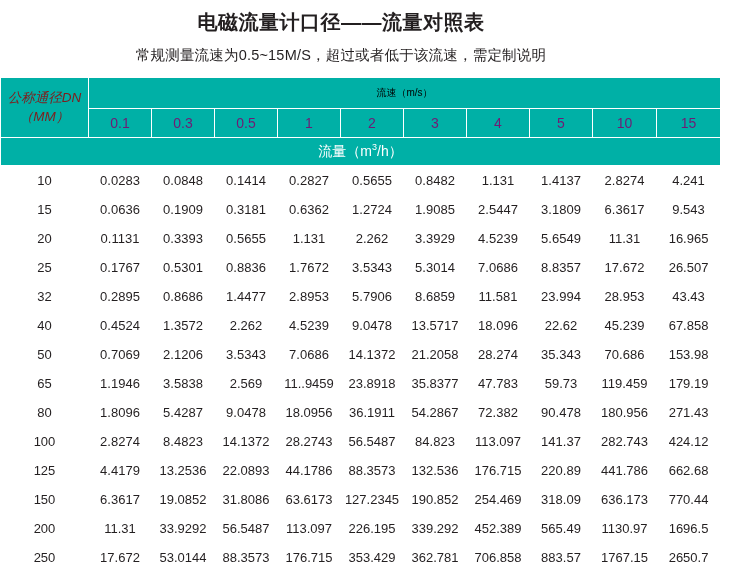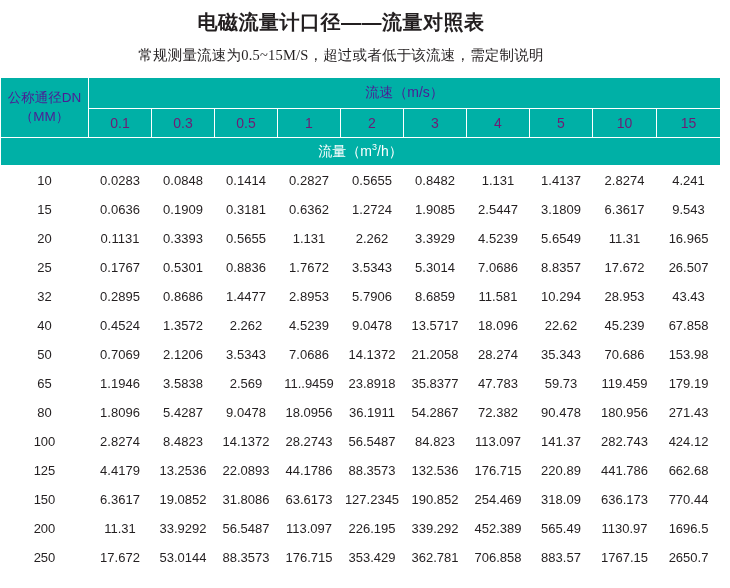--- a/index.html
+++ b/index.html
@@ -28,46 +28,46 @@
     padding-top: 9px;
     letter-spacing: 0.5px;
   }
   .subtitle {
     text-align: center;
     font-size: 14.5px;
     color: #231f20;
     padding-top: 10px;
     padding-bottom: 12px;
     letter-spacing: 0.2px;
-    font-family: Liberation Serif, serif;
   }
   table.flowtable {
     border-collapse: collapse;
     width: 718px;
     margin: 0 auto;
     table-layout: fixed;
   }
   table.flowtable td,
   table.flowtable th {
     border: 1px solid #ffffff;
     text-align: center;
     font-weight: normal;
     padding: 0;
   }
   .hdr-dn {
     background: #00b0a6;
-    color: #4c1d95;
+    color: #7f1d1d;
     font-size: 13.5px;
     line-height: 1.35;
     padding: 2px 0;
+    font-style: italic;
   }
   .hdr-speed {
     background: #00b0a6;
-    color: #4c1d95;
-    font-size: 14px;
+    color: #000000;
+    font-size: 10px;
     height: 30px;
   }
   .hdr-num {
     background: #00b0a6;
     color: #701a75;
     font-size: 14px;
     height: 28px;
     font-weight: bold;
   }
   .hdr-flow {
@@ -200,21 +200,21 @@
         </tr>
         <tr>
           <td class="cell-dn">32</td>
           <td class="cell">0.2895</td>
           <td class="cell">0.8686</td>
           <td class="cell">1.4477</td>
           <td class="cell">2.8953</td>
           <td class="cell">5.7906</td>
           <td class="cell">8.6859</td>
           <td class="cell">11.581</td>
-          <td class="cell">10.294</td>
+          <td class="cell">23.994</td>
           <td class="cell">28.953</td>
           <td class="cell">43.43</td>
         </tr>
         <tr>
           <td class="cell-dn">40</td>
           <td class="cell">0.4524</td>
           <td class="cell">1.3572</td>
           <td class="cell">2.262</td>
           <td class="cell">4.5239</td>
           <td class="cell">9.0478</td>

